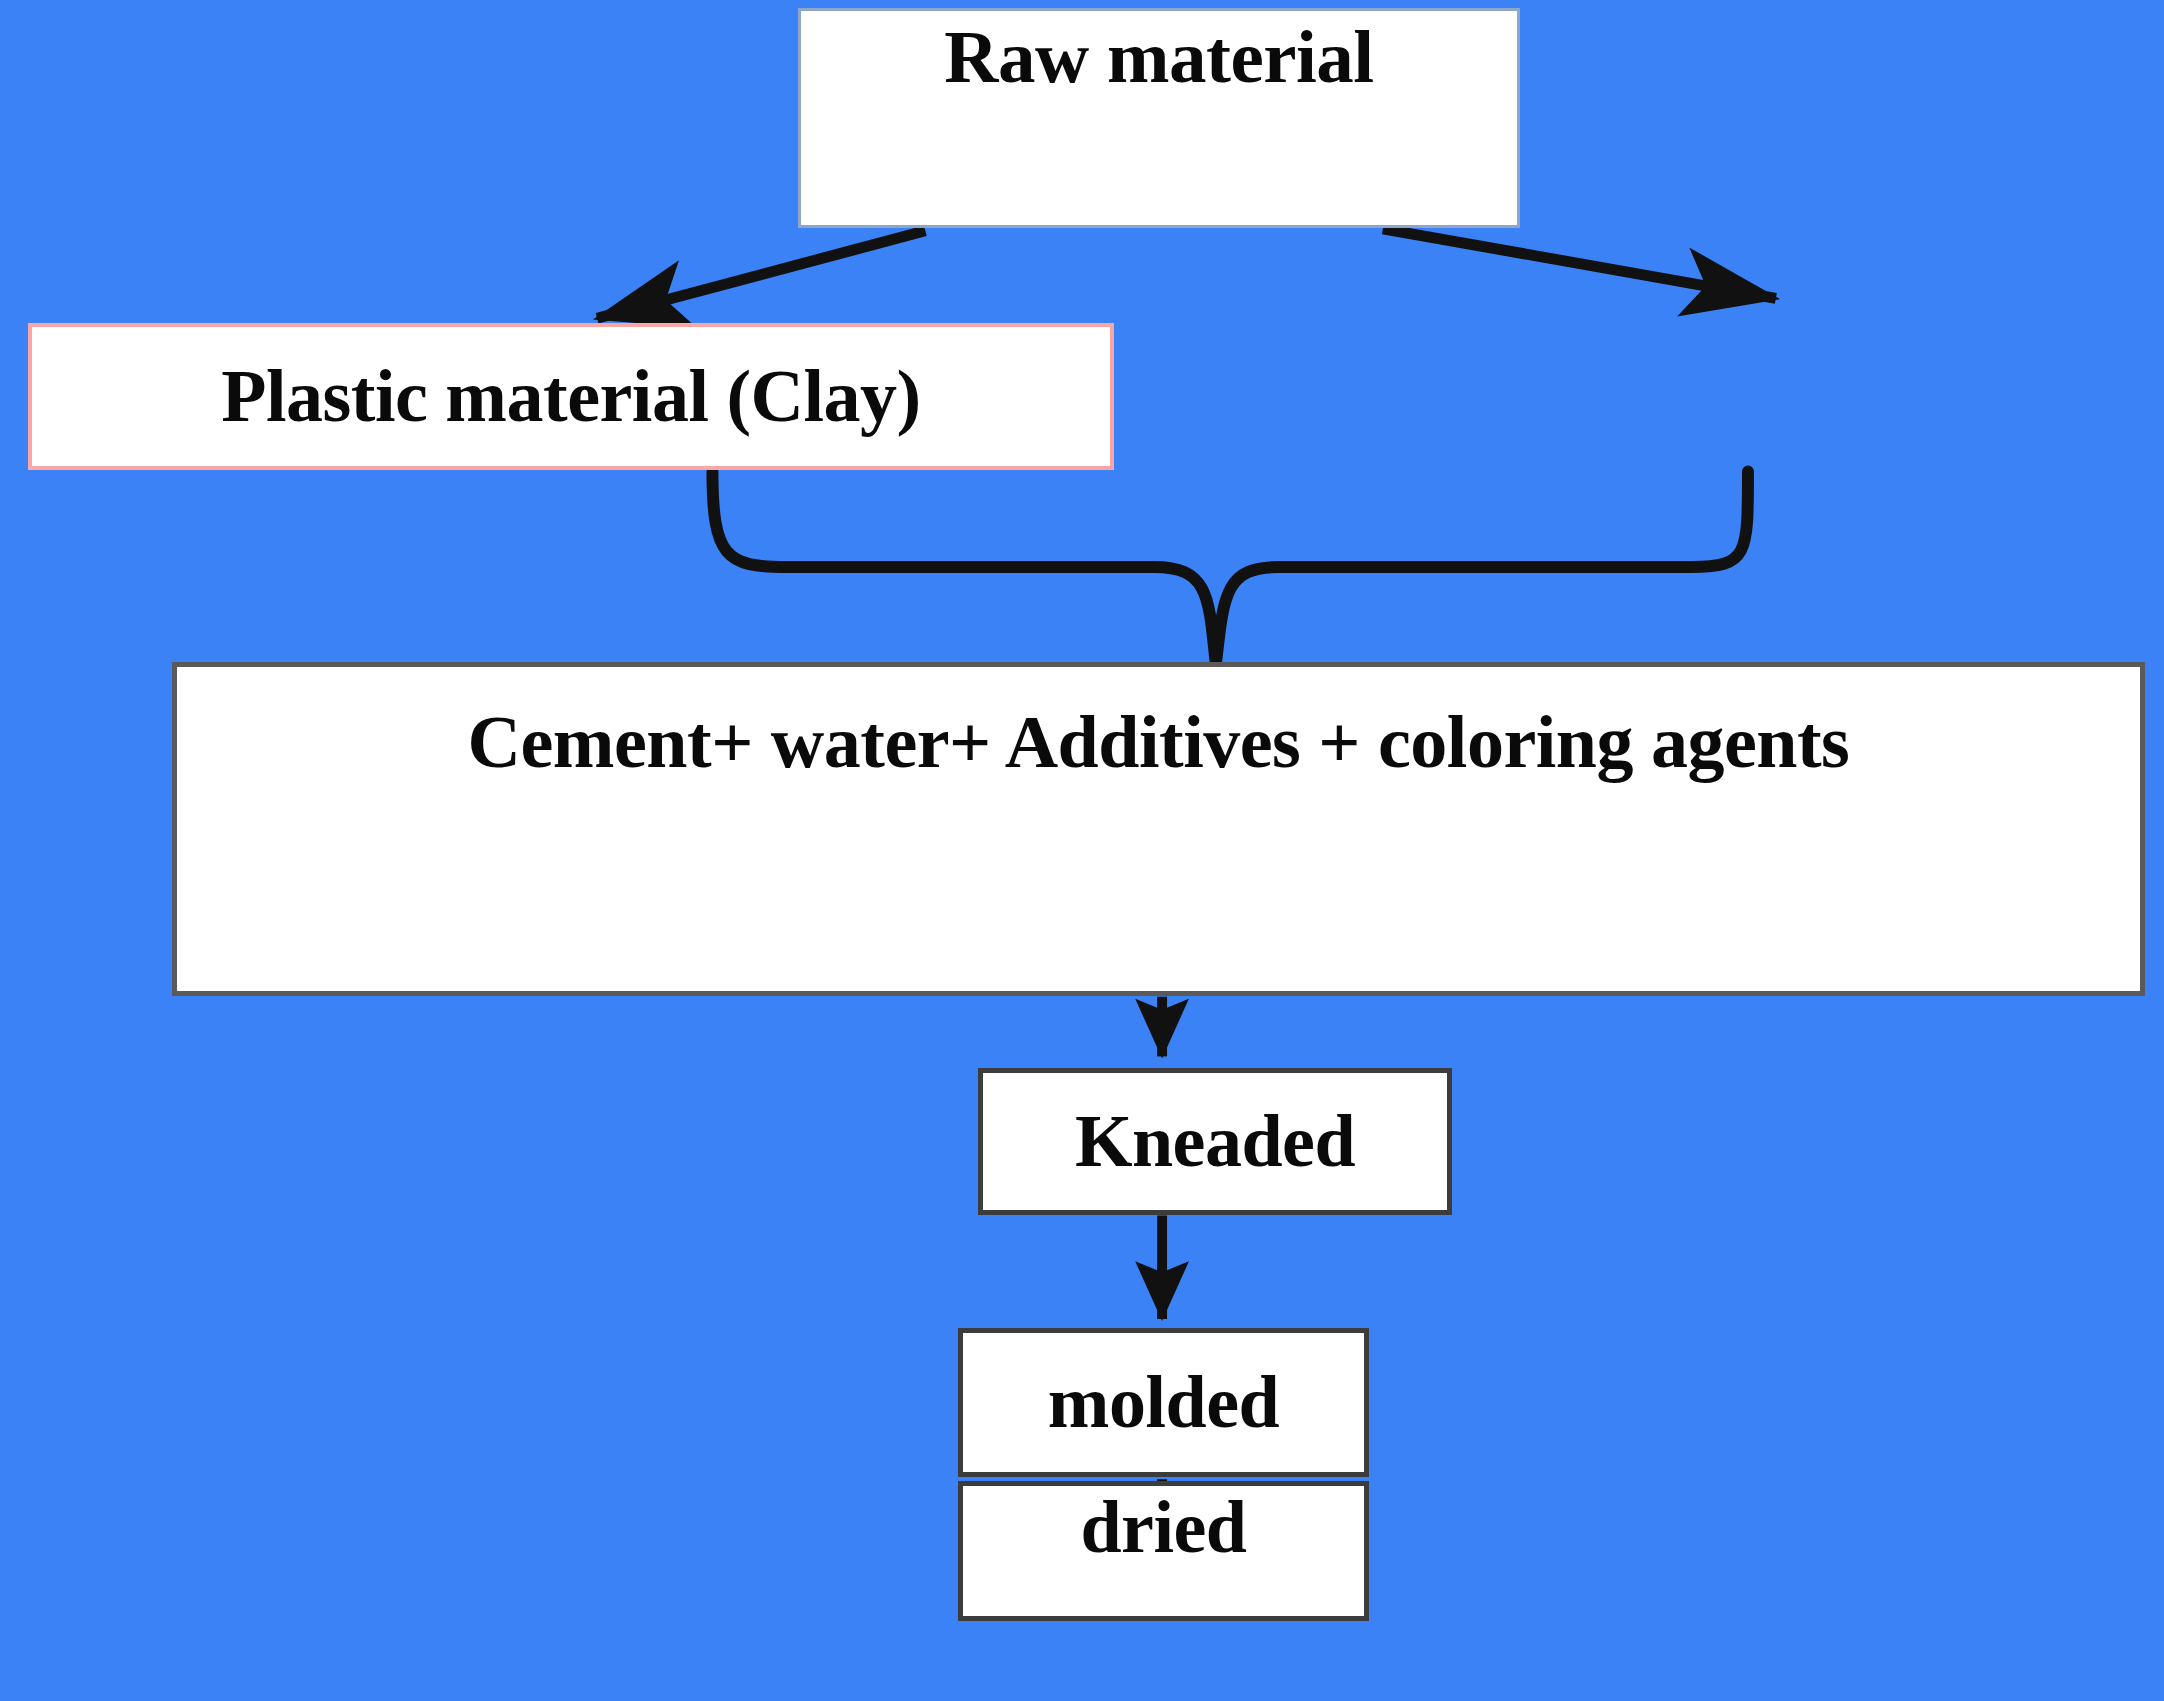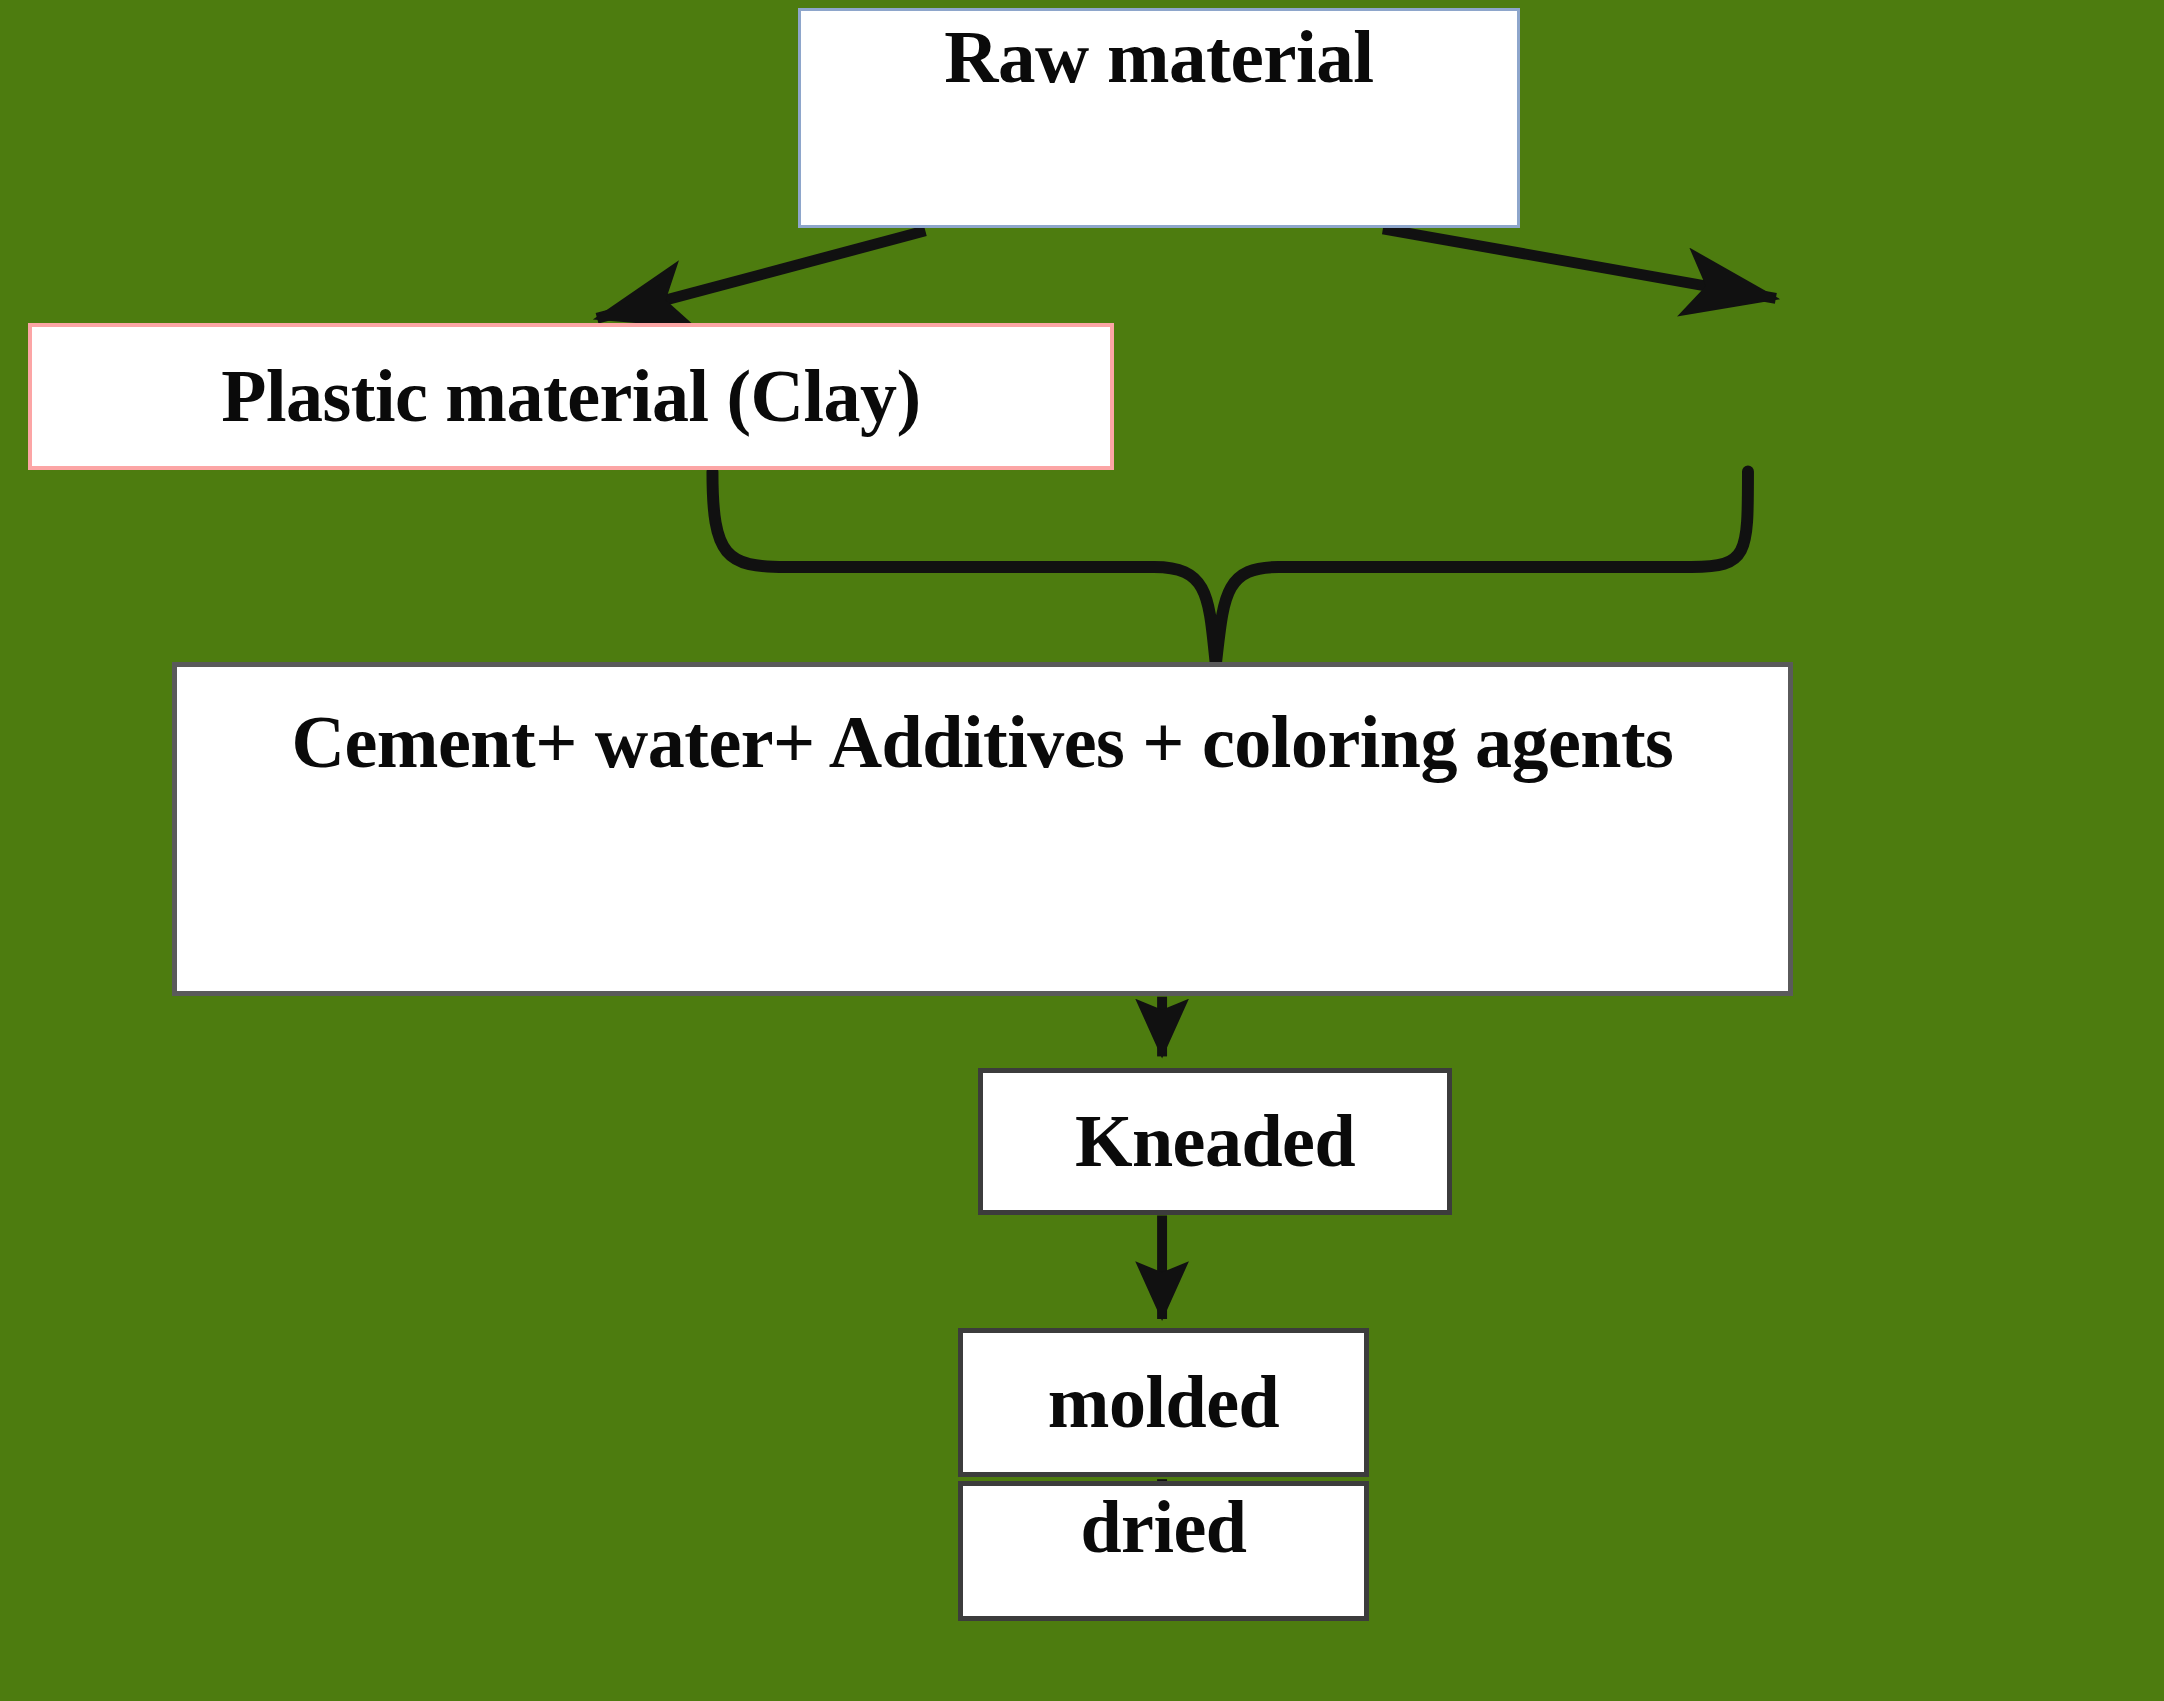--- a/index.html
+++ b/index.html
@@ -4,21 +4,21 @@
 <style>
   html, body {
     margin: 0;
     padding: 0;
     background: #ffffff;
   }
   #canvas {
     position: relative;
     width: 2164px;
     height: 1701px;
-    background: #4d7c0f;
+    background: #3b82f6;
     overflow: hidden;
     font-family: "Liberation Serif", "DejaVu Serif", serif;
   }
   .node {
     position: absolute;
     box-sizing: border-box;
     background: #ffffff;
     display: flex;
     justify-content: center;
     color: #0a0a0a;
@@ -63,21 +63,21 @@
     height: 148px;
     border: 5px solid #4a4a4a;
     align-items: center;
     font-size: 74px;
   }
 
   
   #node-cement-mix {
     left: 172px;
     top: 662px;
-    width: 1621px;
+    width: 1973px;
     height: 334px;
     border: 5px solid #5a5a5a;
     align-items: flex-start;
     padding-top: 28px;
     font-size: 74px;
   }
   #node-cement-mix .node-label {
     line-height: 1.28;
     max-width: 1632px;
     margin: 0 auto;

